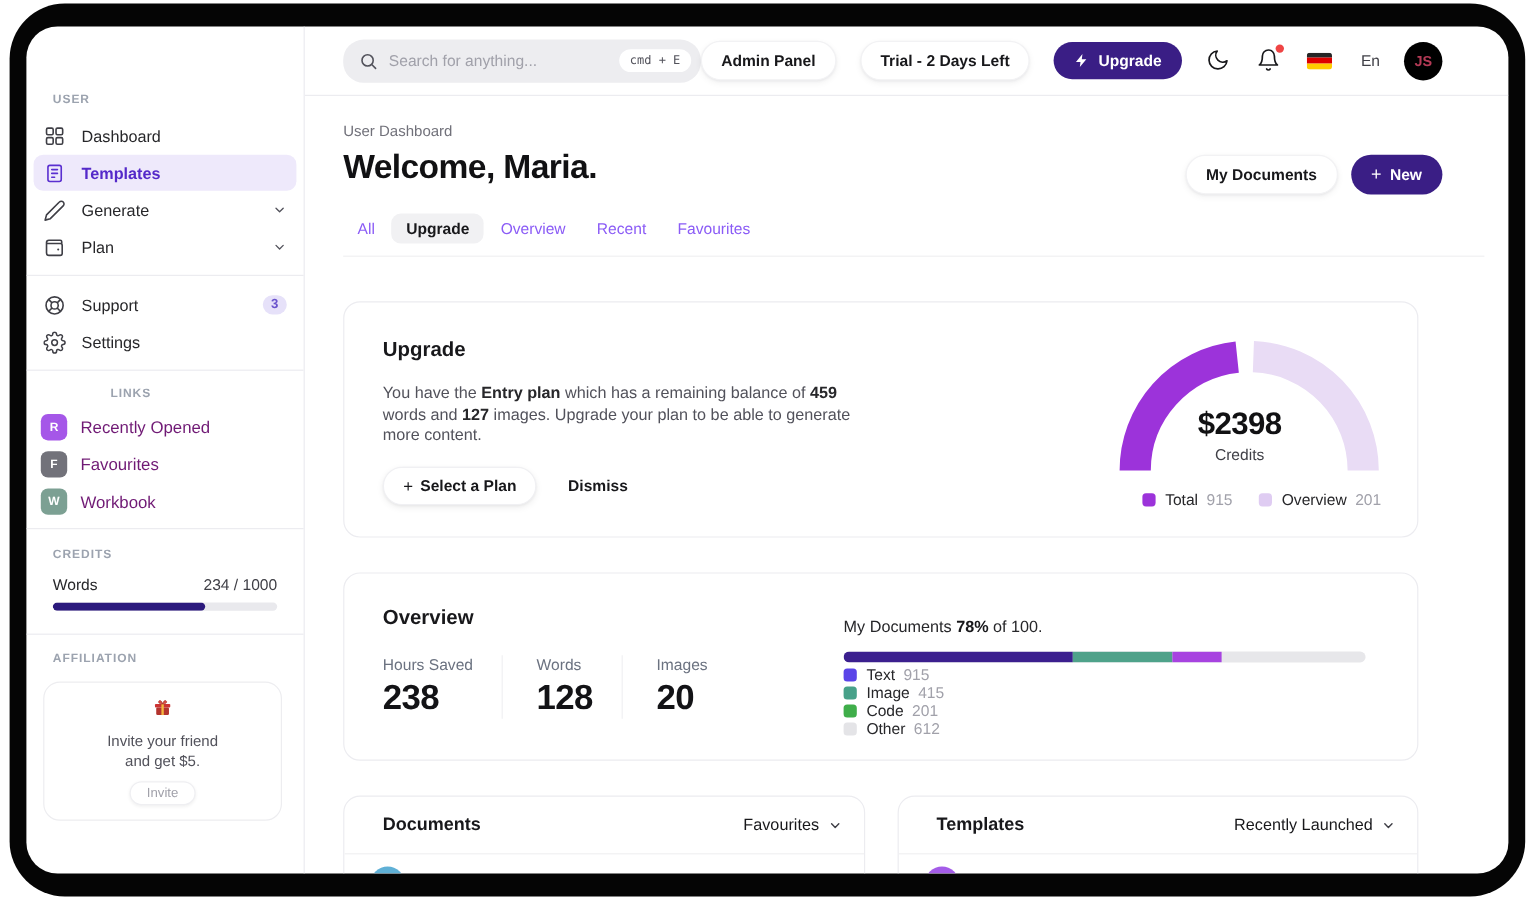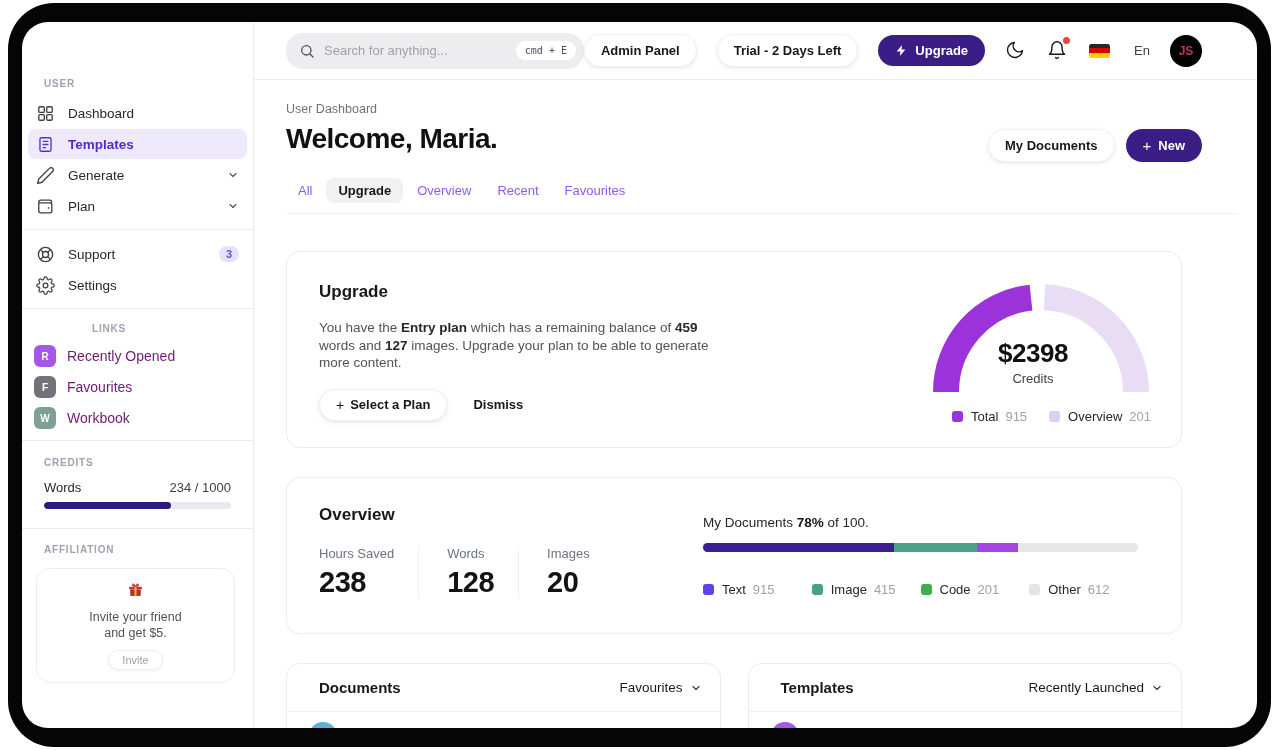--- a/index.html
+++ b/index.html
@@ -101,21 +101,21 @@
   .stats { display:flex; margin-top:21px; }
   .stat { padding-right:24px; margin-right:28px; border-right:1px solid #f1f1f3; min-width:70px; }
   .stat:last-child { border-right:0; }
   .stat-lab { font-size:13px; color:#6b7280; }
   .stat-val { margin-top:5px; font-size:29px; font-weight:800; color:#131316; letter-spacing:-.5px; }
   .ov-right { position:absolute; left:416px; top:37px; width:435px; }
   .ov-text { font-size:13.5px; color:#27272a; }
   .ov-text b { color:#18181b; }
   .stackbar { margin-top:13px; height:9px; border-radius:5px; background:#e7e7ea; display:flex; overflow:hidden; }
   .seg { height:9px; }
-  .ov-legend { display:flex; margin-top:30px; }
+  .ov-legend { display:flex; margin-top:3px;flex-direction:column; }
   .ov-legend .leg-item { width:114px; }
 
   .bottom-row { display:flex; gap:27px; margin-top:29px; margin-right:20px; }
   .card-list { flex:1; border:1px solid #ececf0; border-radius:14px; margin-right:0; height:120px; overflow:hidden; }
   .list-hd { height:48px; display:flex; align-items:center; padding:0 18px 0 32px; border-bottom:1px solid #f0f0f2; }
   .list-title { font-size:15px; font-weight:700; color:#18181b; }
   .filter { margin-left:auto; display:flex; align-items:center; gap:7px; font-size:13.5px; color:#18181b; cursor:pointer; }
   .filter svg { width:12px; height:12px; color:#3f3f46; }
   .list-row { display:flex; align-items:center; padding:10px 16px 0 22px; cursor:pointer; }
   .row-avatar { width:28px; height:28px; border-radius:50%; flex-shrink:0; }

